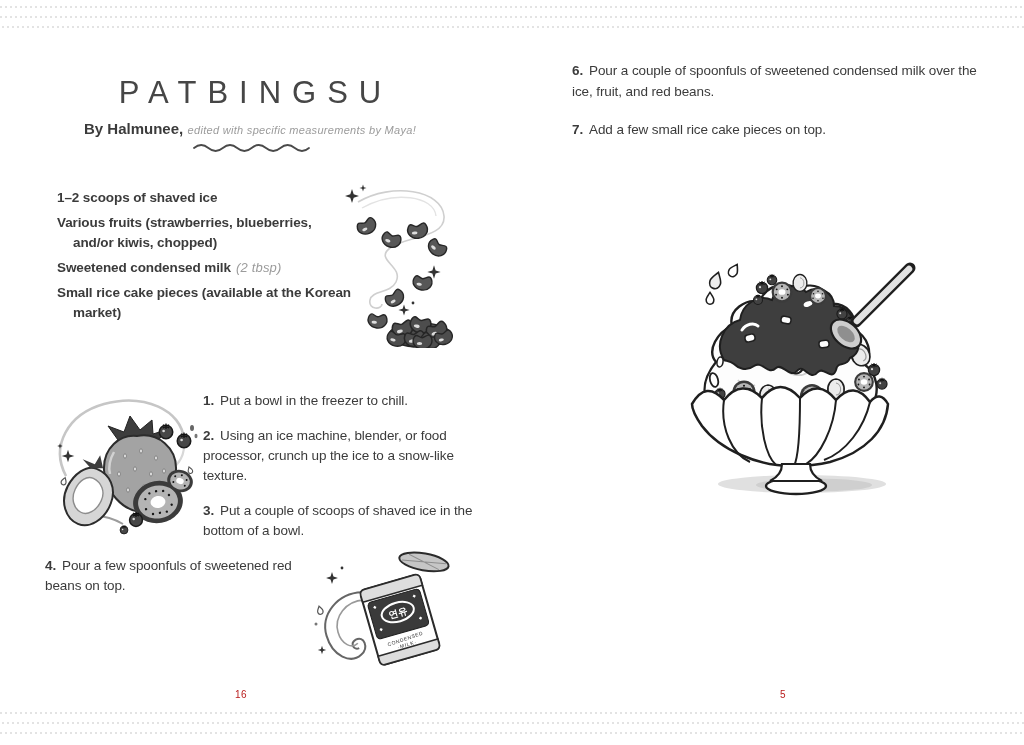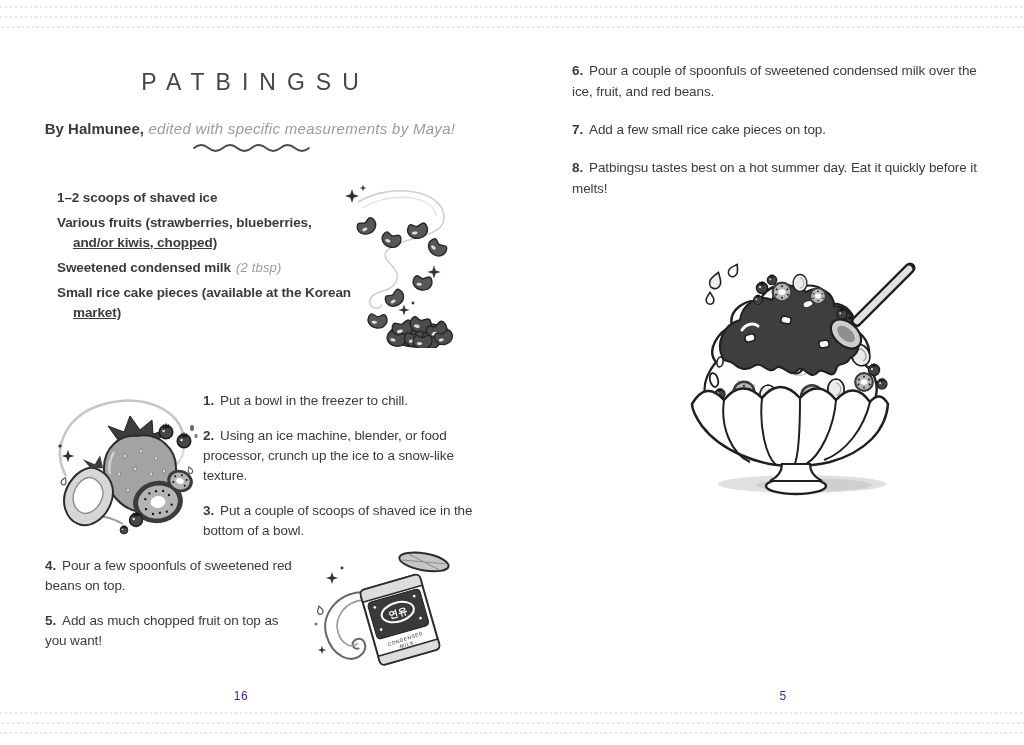--- a/index.html
+++ b/index.html
@@ -6,42 +6,42 @@
   body{
     width:1024px;height:745px;background:#fff;position:relative;overflow:hidden;
     font-family:"Liberation Sans",sans-serif;color:#3b3b3b;
   }
   .abs{position:absolute;}
   
   .dotrow{position:absolute;left:0;right:0;height:2px;
     background:repeating-linear-gradient(90deg,#e3e3e3 0 2px,transparent 2px 5px);}
   
   .title{left:40px;top:54px;width:420px;text-align:center;
-    font-size:23px;font-weight:300;letter-spacing:11px;padding-left:11px;
+    font-size:31px;font-weight:300;letter-spacing:11px;padding-left:11px;
     color:#464646;box-sizing:border-box;}
   .byline{left:40px;top:104px;width:420px;text-align:center;}
   .byline-bold{font-weight:bold;font-size:15px;color:#3b3b3b;}
-  .byline-script{font-style:italic;font-size:15px;color:#9b9b9b;letter-spacing:.3px;}
+  .byline-script{font-style:italic;font-size:11px;color:#9b9b9b;letter-spacing:.3px;}
   
   .ingredients{left:53px;top:184px;width:320px;list-style:none;margin:4px;padding:0;}
   .ing{font-weight:bold;font-size:13.5px;line-height:20px;margin-bottom:5px;letter-spacing:-.1px;}
   .ing-note{font-weight:normal;font-style:italic;color:#9b9b9b;font-size:13px;margin-left:5px;letter-spacing:.2px;}
   .ing-note:empty{display:none;}
-  .ing-line2{display:block;margin-left:16px;text-decoration:underline;}
+  .ing-line2{display:block;margin-left:16px;}
   .ing-line2:empty{display:none;}
   
   .steps{margin:0;padding:0;}
   .step{font-size:13.5px;line-height:20px;margin:0 0 15px 0;letter-spacing:-.1px;}
   .step b{margin-right:6px;}
   .steps-a{left:203px;top:391px;width:272px;}
   .steps-b{left:45px;top:556px;width:250px;}
   .steps-c{left:572px;top:60px;width:412px;}
   .steps-c .step{line-height:21px;margin-bottom:17px;}
   
-  .pagenum{font-size:12px;color:#4c1d95;width:30px;text-align:center;letter-spacing:.5px;}
+  .pagenum{font-size:10px;color:#b91c1c;width:30px;text-align:center;letter-spacing:.5px;}
   svg{display:block;}
 </style>
 </head>
 <body>
 
 <svg width="0" height="0" style="position:absolute" aria-hidden="true">
   <defs>
     <path id="spark" d="M0,-7 L1.7,-1.7 L7,0 L1.7,1.7 L0,7 L-1.7,1.7 L-7,0 L-1.7,-1.7 Z"></path>
     <g id="bean">
       <path d="M-8,-3.5 C-11,2.5 -6,8 0.5,8 C7.5,8 12,2 9,-4 C6.8,-8.6 3,-3.5 0.3,-3.3 C-2.8,-3.1 -5.6,-8.3 -8,-3.5 Z" stroke="#262626" stroke-width="1.4"></path>
@@ -212,21 +212,20 @@
   </svg>
 
   <div class="abs steps steps-a">
     <p class="step"><b>1.</b><span>Put a bowl in the freezer to chill.</span></p>
     <p class="step"><b>2.</b><span>Using an ice machine, blender, or food processor, crunch up the ice to a snow-like texture.</span></p>
     <p class="step"><b>3.</b><span>Put a couple of scoops of shaved ice in the bottom of a bowl.</span></p>
   </div>
 
   <div class="abs steps steps-b">
     <p class="step"><b>4.</b><span>Pour a few spoonfuls of sweetened red beans on top.</span></p>
-    <p class="step"><b>5.</b><span>Add as much chopped fruit on top as you want!</span></p>
   </div>
 
   <svg class="abs" style="left:312px;top:550px" width="152" height="140" viewBox="0 0 152 140">
     <use href="#spark" transform="translate(20,28) scale(0.85)" fill="#333"></use>
     <use href="#spark" transform="translate(10,100) scale(0.6)" fill="#333"></use>
     <circle cx="30" cy="18" r="1.4" fill="#333"></circle>
     <g transform="rotate(-16 84 74)">
       <g transform="rotate(26 128 22)">
         <ellipse cx="128" cy="22" rx="25" ry="8.5" fill="#c6c6c6" stroke="#2b2b2b" stroke-width="2"></ellipse>
         <path d="M106,24 L150,20 M112,17 L144,27" stroke="#8e8e8e" stroke-width="1" fill="none"></path>
@@ -253,21 +252,20 @@
   </svg>
 
   <div class="abs pagenum" style="left:226px;top:689px">16</div>
 </section>
 
 <section>
 
   <div class="abs steps steps-c">
     <p class="step"><b>6.</b><span>Pour a couple of spoonfuls of sweetened condensed milk over the ice, fruit, and red beans.</span></p>
     <p class="step"><b>7.</b><span>Add a few small rice cake pieces on top.</span></p>
-    <p class="step"><b>8.</b><span>Patbingsu tastes best on a hot summer day. Eat it quickly before it melts!</span></p>
   </div>
 
   <svg class="abs" style="left:656px;top:258px" width="268" height="248" viewBox="0 0 268 248">
     <ellipse cx="146" cy="226" rx="84" ry="9" fill="#e0e0e0"></ellipse>
     <ellipse cx="158" cy="227" rx="58" ry="6.5" fill="#cfcfcf"></ellipse>
 
     <path d="M54,150 C42,130 52,114 60,104 C50,92 62,74 76,68 C72,52 90,40 104,44 C108,28 130,22 142,32 C154,22 174,30 174,46 C190,44 202,58 198,72 C212,78 218,96 208,106 C222,116 224,134 216,148 L54,150 Z" fill="#fdfdfd" stroke="#1f1f1f" stroke-width="2.4"></path>
     <path d="M98,94 C102,100 110,102 116,99 M130,112 C136,118 146,119 152,114 M82,122 C86,128 94,130 99,127 M152,88 C158,93 166,94 171,90" fill="none" stroke="#cfcfcf" stroke-width="1.8"></path>
     <ellipse cx="140" cy="104" rx="8.5" ry="11.5" fill="#fff" stroke="#1f1f1f" stroke-width="2"></ellipse>
     <ellipse cx="58" cy="122" rx="4" ry="7" fill="#fff" stroke="#1f1f1f" stroke-width="1.8" transform="rotate(-15 58 122)"></ellipse>

